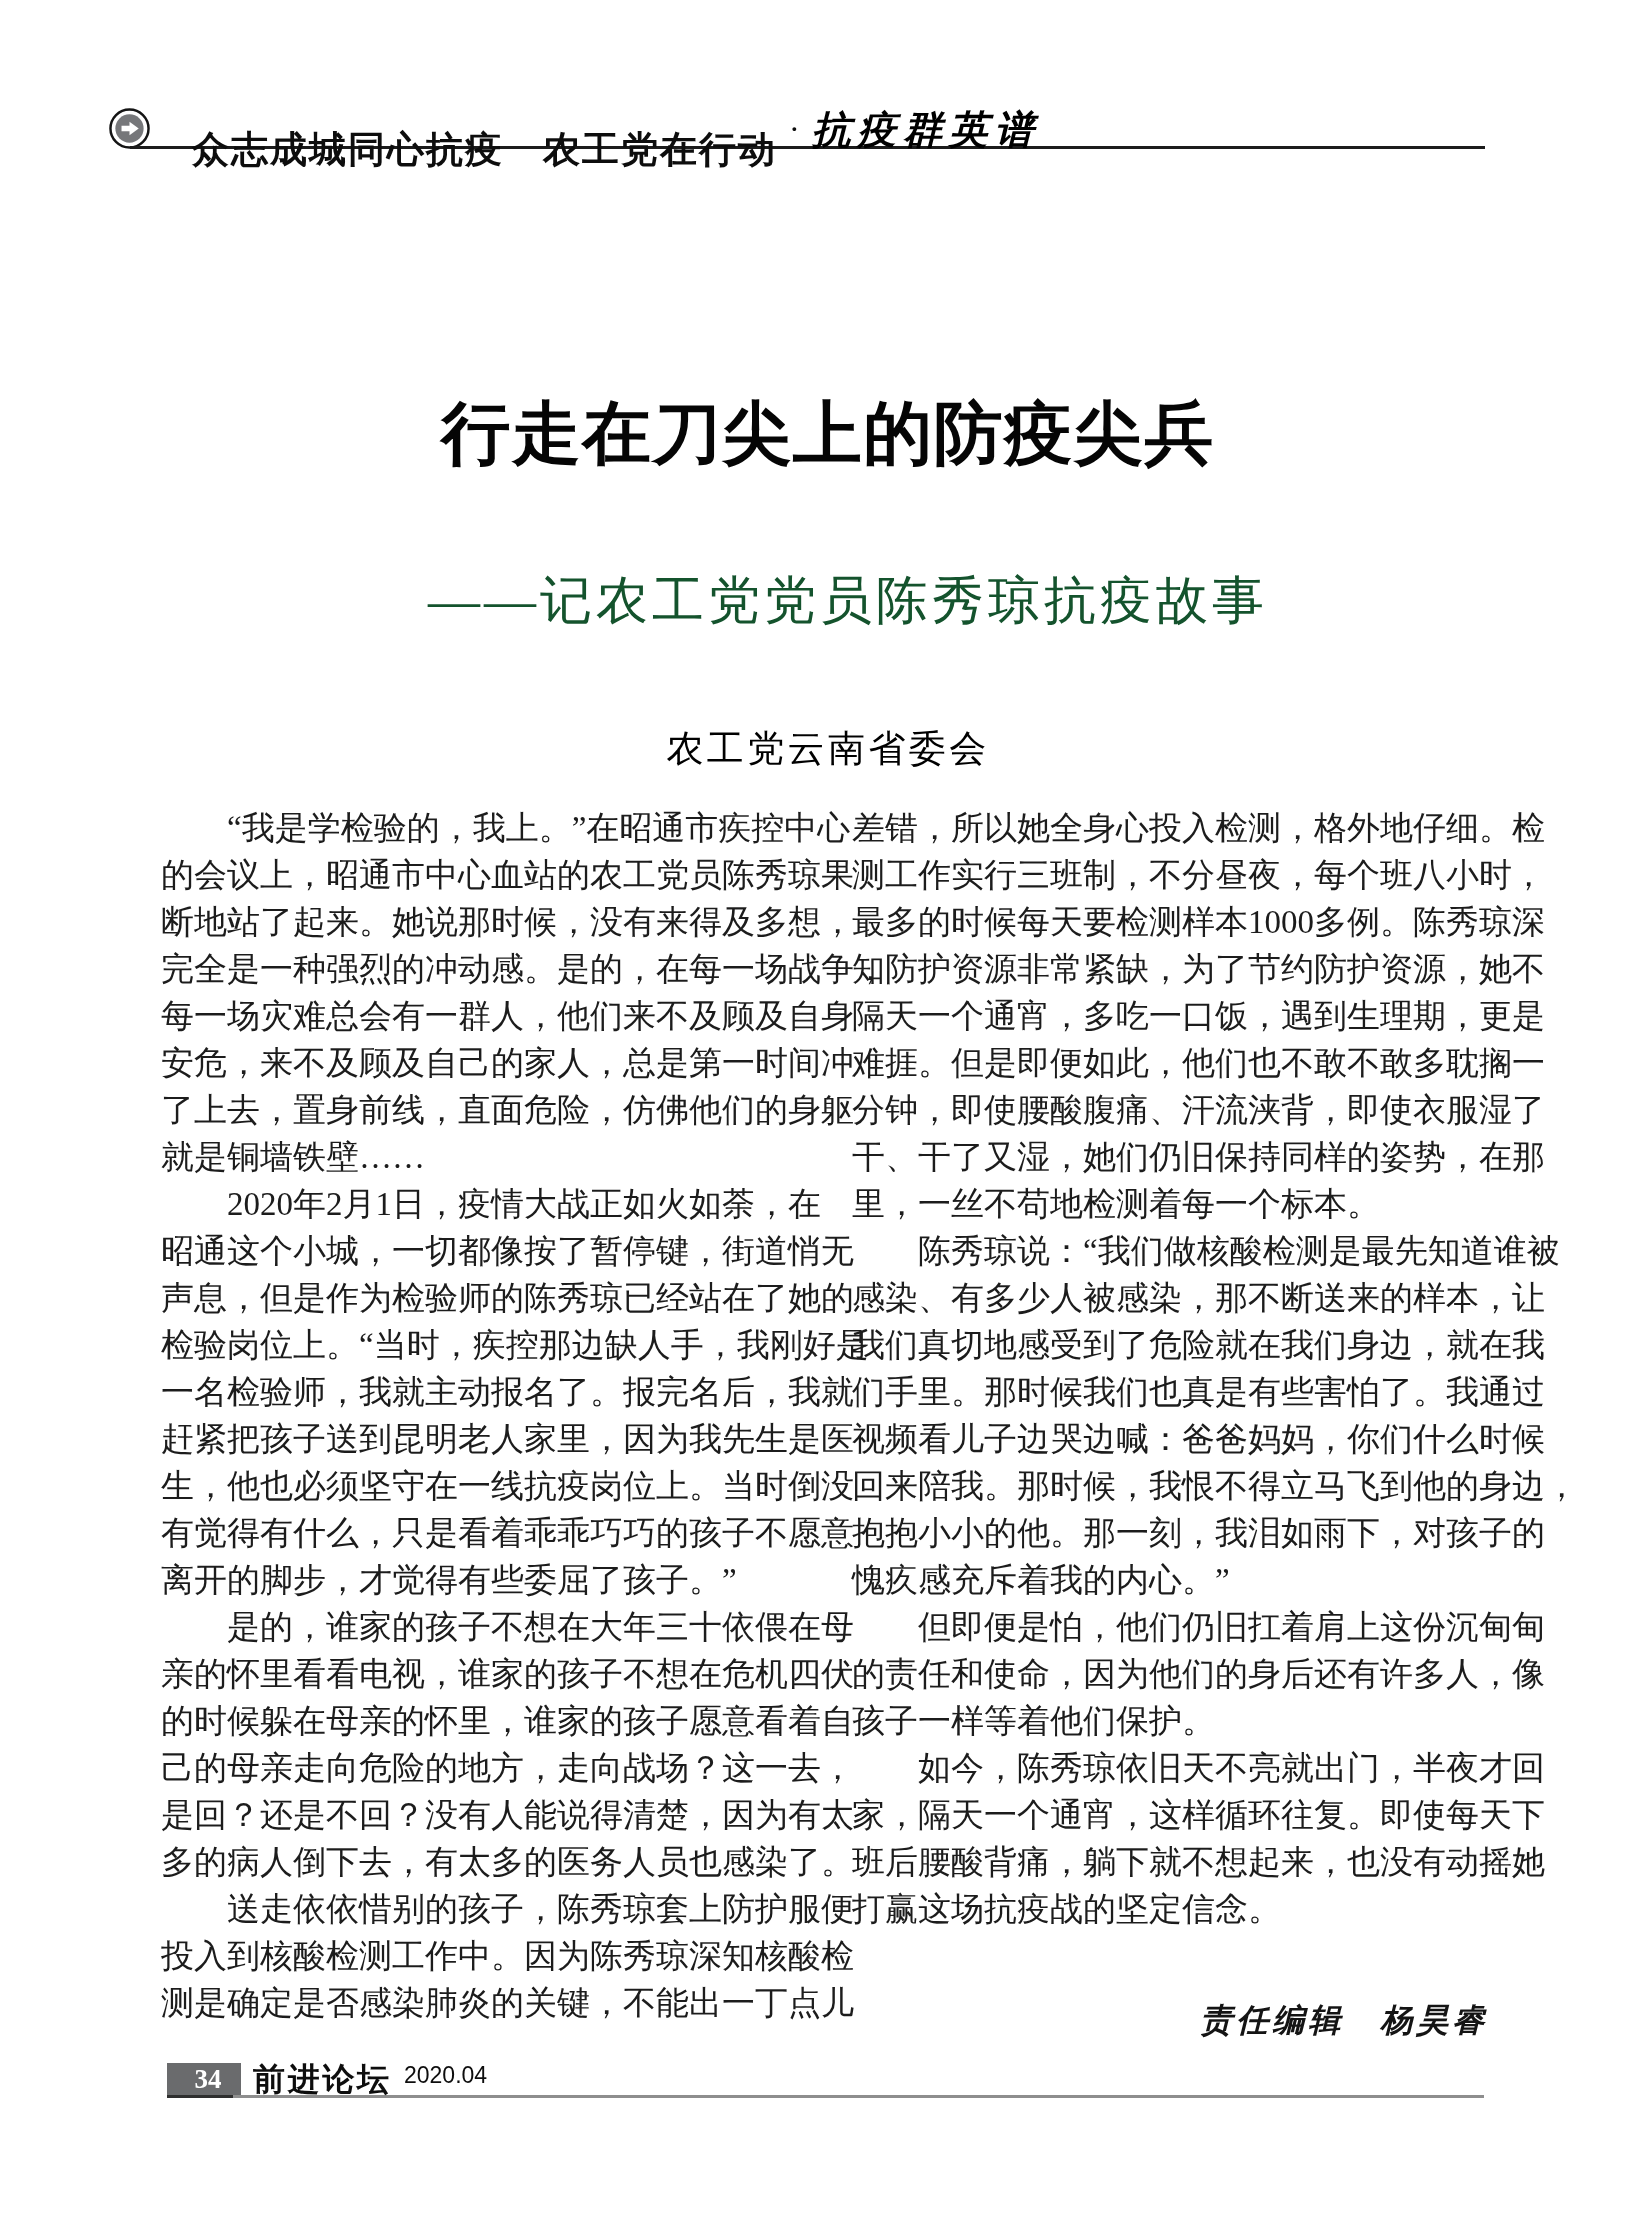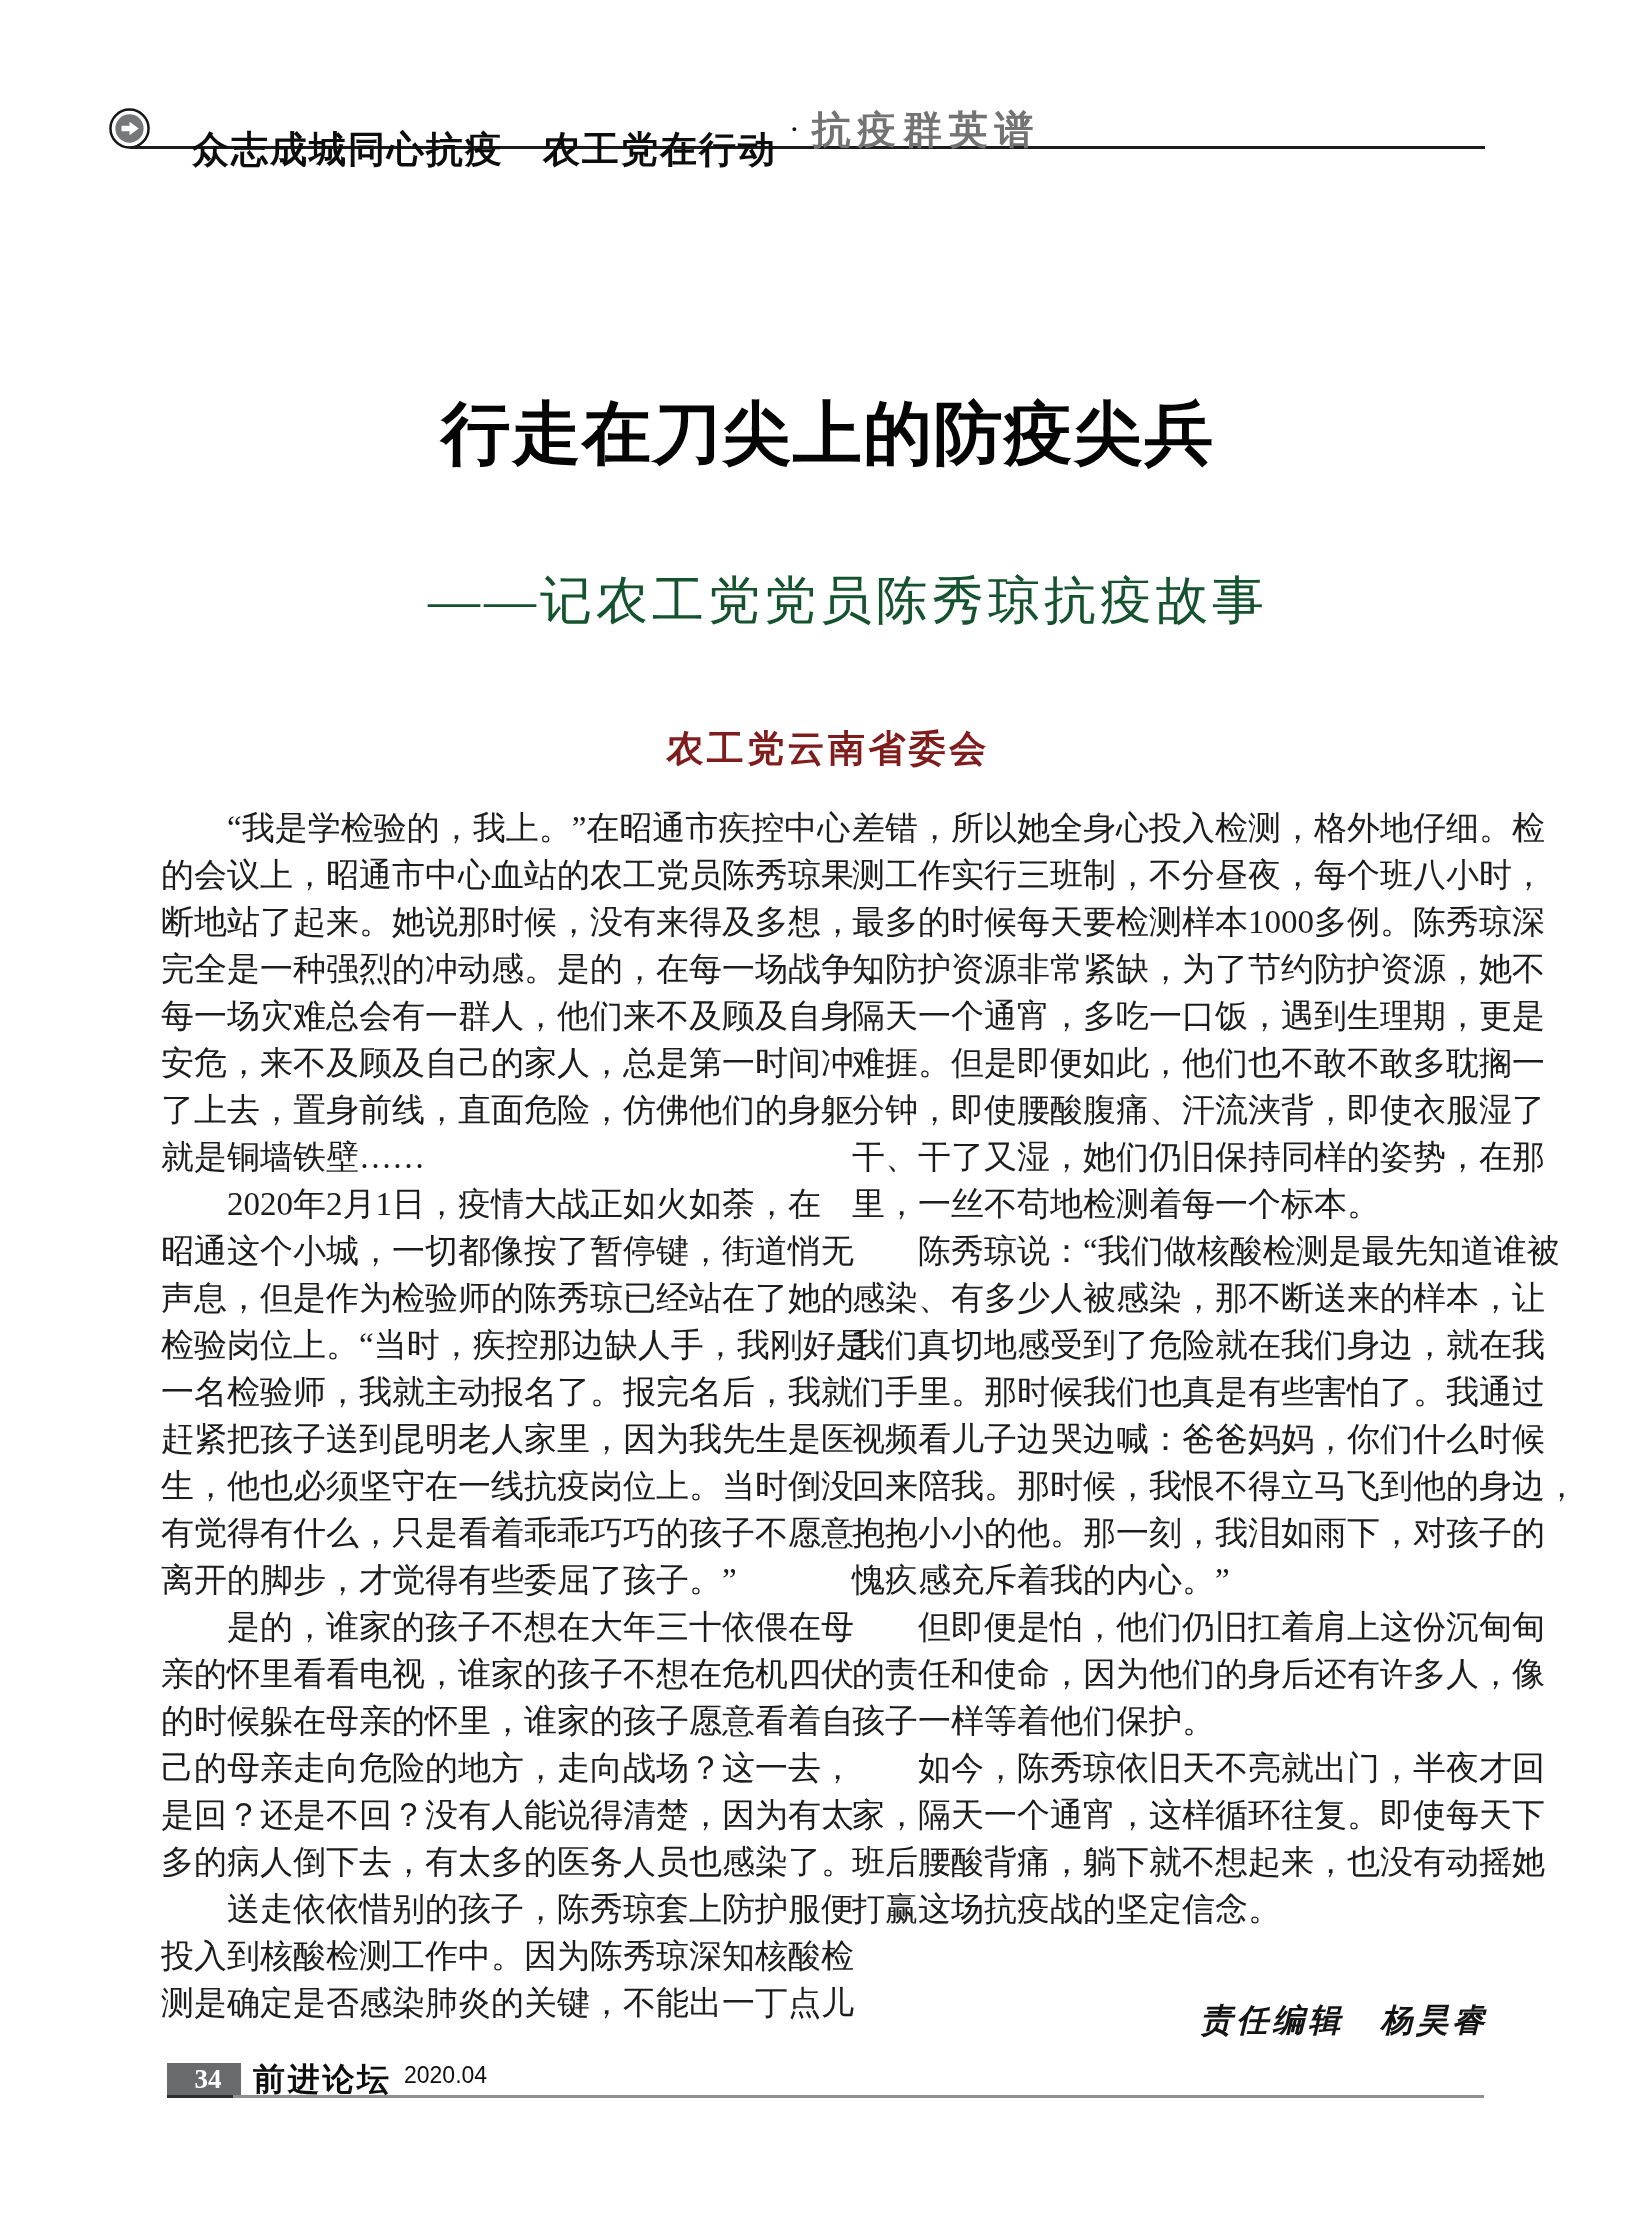--- a/index.html
+++ b/index.html
@@ -19,40 +19,40 @@
     position:absolute;left:192px;top:106px;height:47px;
     display:flex;align-items:center;white-space:nowrap;
   }
   .banner-bold{
     font-family:"Liberation Sans","DejaVu Sans",sans-serif;
     font-weight:700;font-size:37px;letter-spacing:2px;color:#0d0d0d;margin-top:40px;
   }
   .banner-sep{font-size:32px;margin:0 12px;color:#0d0d0d;}
   .banner-script{
     font-family:"Liberation Serif","DejaVu Serif",serif;
-    font-weight:600;font-size:39px;letter-spacing:6.7px;color:#737373;
+    font-style:italic;font-weight:600;font-size:39px;letter-spacing:6.7px;color:#000000;
   }
 
   
   .title-wrap{position:absolute;left:161px;top:0;width:1334px;text-align:center;}
   .article-title{
     position:absolute;left:0;top:388px;width:100%;
     font-family:"Liberation Sans","DejaVu Sans",sans-serif;
     font-weight:700;font-size:69px;letter-spacing:1.3px;color:#050505;
     white-space:nowrap;
   }
   .article-subtitle{
     position:absolute;left:20px;top:566px;width:100%;
     font-size:52px;font-weight:500;letter-spacing:4px;color:#14532d;
     white-space:nowrap;
   }
   .article-author{
     position:absolute;left:0;top:724px;width:100%;
     font-family:"Liberation Sans","DejaVu Sans",sans-serif;
-    font-weight:700;font-size:37px;letter-spacing:3.4px;color:#7f1d1d;
+    font-weight:400;font-size:37px;letter-spacing:3.4px;color:#000000;
   }
 
   
   .column{
     position:absolute;top:805px;width:643px;
     font-size:33px;line-height:47px;color:#1c1c1c;
   }
   .column.left{left:161px;}
   .column.right{left:852px;}
   .paragraph{margin:0;padding:0;}

